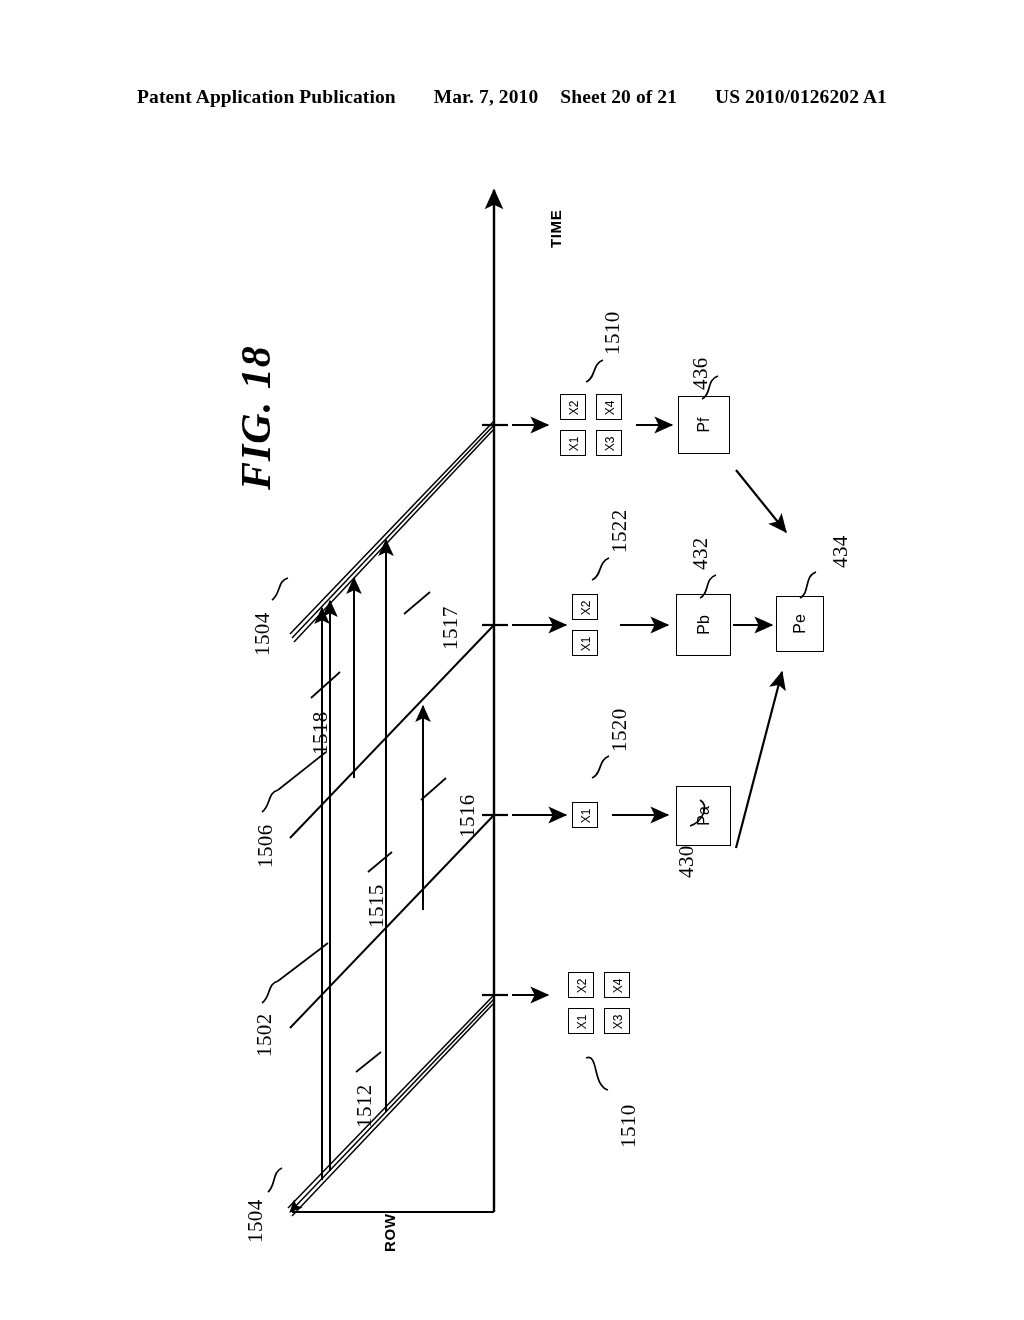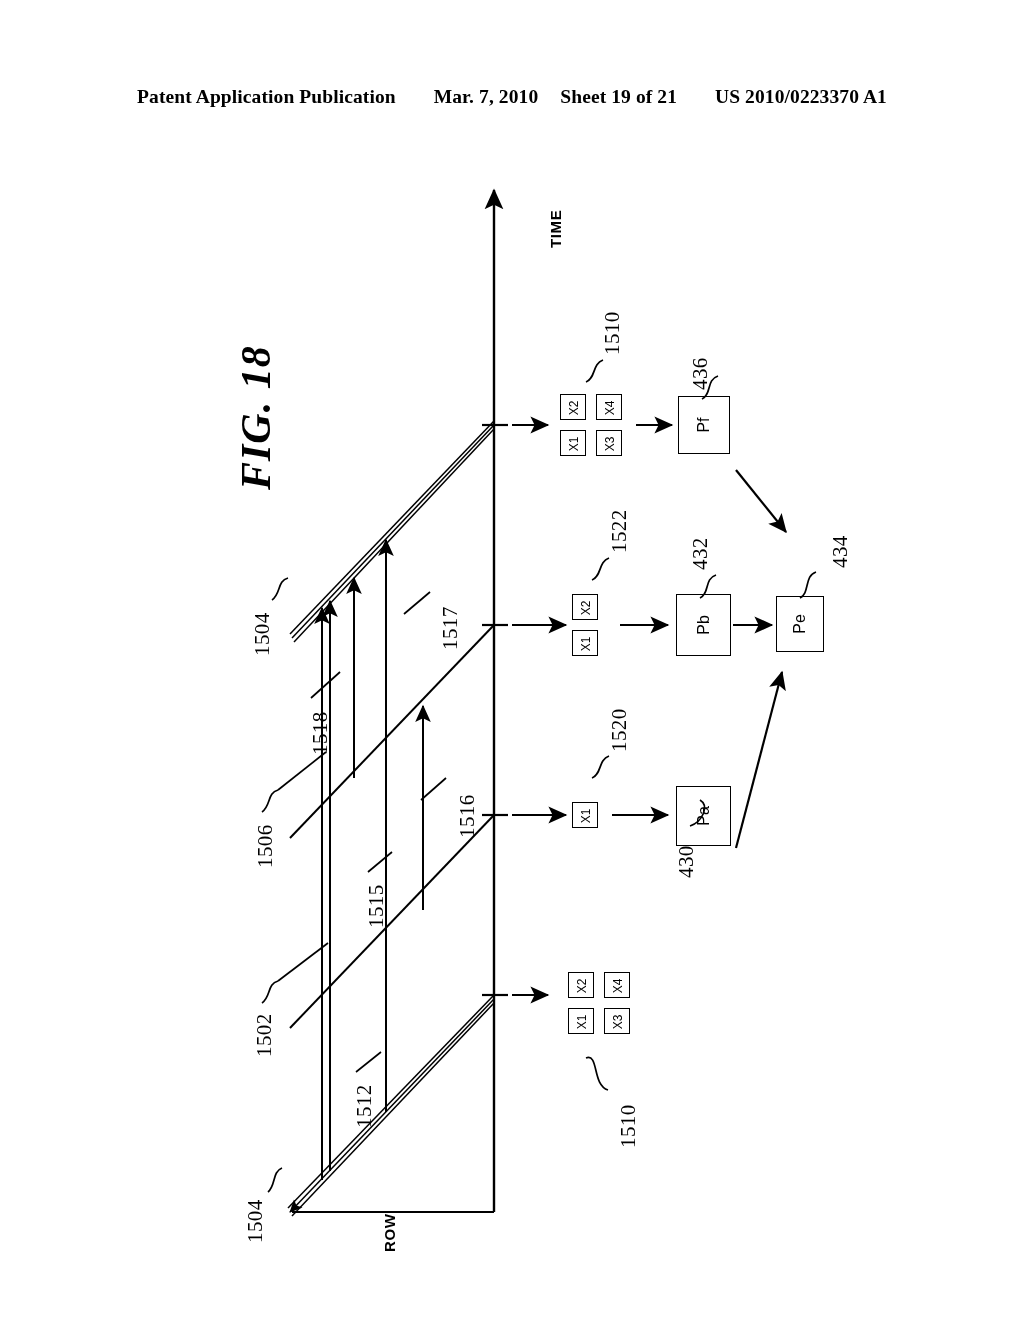--- a/index.html
+++ b/index.html
@@ -125,23 +125,23 @@
   }
 </style>
 </head>
 <body>
 
 <div id="page-header">
   <span class="hdr-seg">Patent Application Publication</span>
   <span class="gap-lg"></span>
   <span class="hdr-seg">Mar. 7, 2010</span>
   <span class="gap-md"></span>
-  <span class="hdr-seg">Sheet 19 of 21</span>
+  <span class="hdr-seg">Sheet 20 of 21</span>
   <span class="gap-lg"></span>
-  <span class="hdr-seg">US 2010/0223370 A1</span>
+  <span class="hdr-seg">US 2010/0126202 A1</span>
 </div>
 
 <div id="figure">
 
   <svg id="fig-svg" viewBox="0 0 1024 1320">
     <defs>
       <marker id="ah" markerWidth="9" markerHeight="9" refX="8" refY="4.5" orient="auto" markerUnits="strokeWidth">
         <path d="M0,0.6 L8.6,4.5 L0,8.4 L1.9,4.5 Z" fill="#000"></path>
       </marker>
       <marker id="ahs" markerWidth="8" markerHeight="8" refX="7.4" refY="4" orient="auto" markerUnits="strokeWidth">

